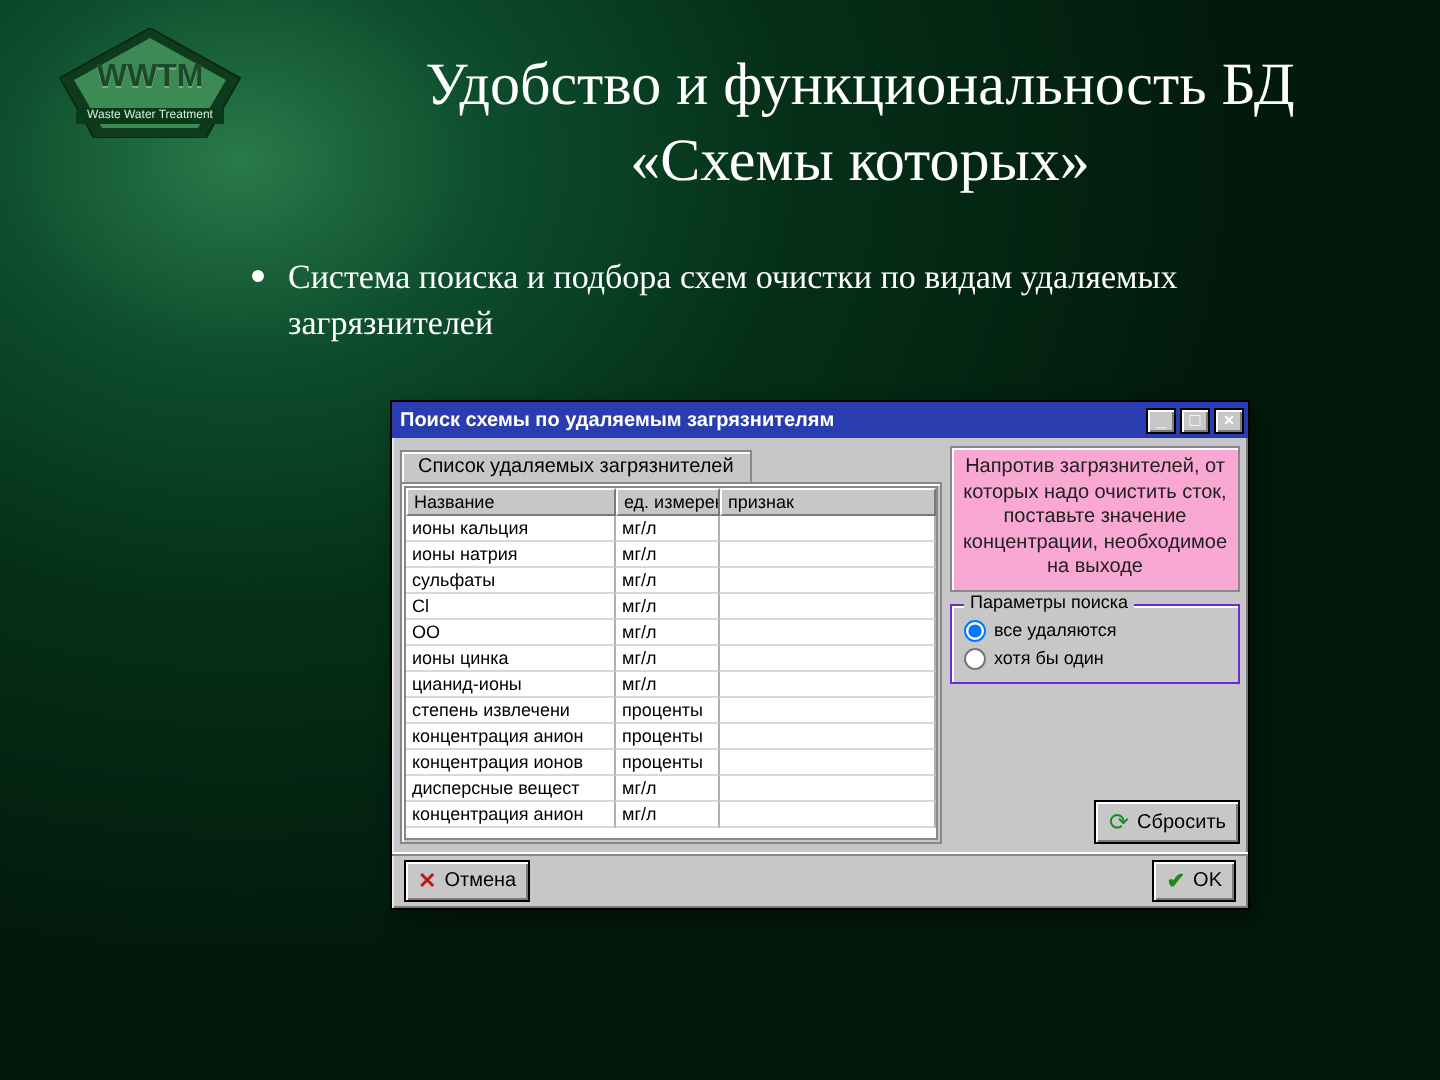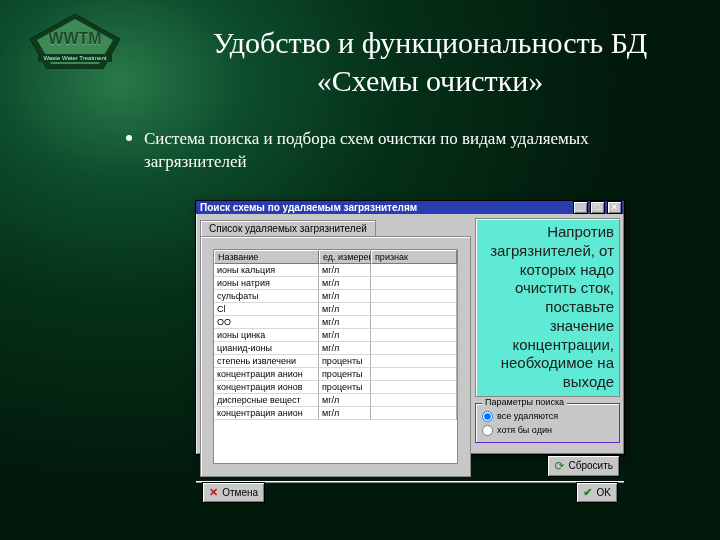--- a/index.html
+++ b/index.html
@@ -72,45 +72,45 @@
   .left-pane { flex: 1; display: flex; flex-direction: column; }
   .tabstrip { height: 18px; display: flex; align-items: flex-end; }
   .tab {
     background: #c7c7c7; border: 1px solid #888; border-bottom: none;
     padding: 2px 8px; font-size: 10px;
     box-shadow: inset 1px 1px 0 #fff;
   }
   .tabcontent {
     border: 1px solid #888; background: #c7c7c7;
     box-shadow: inset 1px 1px 0 #fff;
-    flex: 1; padding: 12px;
+    flex: 1; padding: 1px;
   }
   .grid {
     width: 100%; height: 100%; background: #fff;
     border: 1px solid #888; overflow: hidden;
     display: flex; flex-direction: column;
     font-size: 9px;
   }
   .grid-header, .grid-row { display: flex; }
   .grid-header { background: #c7c7c7; }
   .gh, .gc {
     padding: 1px 3px; border-right: 1px solid #b0b0b0;
     border-bottom: 1px solid #d8d8d8;
     white-space: nowrap; overflow: hidden;
   }
   .gh { border: 1px solid; border-color: #fff #7a7a7a #7a7a7a #fff; background:#c7c7c7; }
   .col1 { width: 105px; }
   .col2 { width: 52px; }
   .col3 { flex: 1; }
   .right-pane { width: 145px; display: flex; flex-direction: column; gap: 6px; }
   .hint {
-    background: #5eead4; border: 1px solid #888;
+    background: #f9a8d4; border: 1px solid #888;
     box-shadow: inset 1px 1px 0 #fff;
-    padding: 4px 5px; font-size: 15px; line-height: 1.25;
-    text-align: right; color: #202020;
+    padding: 4px 5px; font-size: 10px; line-height: 1.25;
+    text-align: center; color: #202020;
   }
   .group {
     border: 1px solid #6d28d9; box-shadow: inset 1px 1px 0 #fff;
     padding: 4px 6px 6px 6px; position: relative;
   }
   .group-title {
     position: absolute; top: -7px; left: 6px;
     background: #c7c7c7; padding: 0 3px; font-size: 9px;
   }
   .radio { display: flex; align-items: center; gap: 4px; font-size: 9px; margin-top: 3px; }
@@ -136,21 +136,21 @@
 
 <div class="logo">
   <svg viewBox="0 0 100 55">
     <polygon points="50,0 95,25 78,55 22,55 5,25" fill="#0e3a1e" stroke="#0a2a14"></polygon>
     <polygon points="50,5 88,26 74,50 26,50 12,26" fill="#3d8a55"></polygon>
   </svg>
   <span class="logo-text">WWTM</span>
   <span class="logo-sub">Waste Water Treatment</span>
 </div>
 
-<h1 class="title">Удобство и функциональность БД «Схемы очистки»</h1>
+<h1 class="title">Удобство и функциональность БД «Схемы которых»</h1>
 
 <div class="bullet">Система поиска и подбора схем очистки по видам удаляемых загрязнителей</div>
 
 <div class="win">
   <div class="titlebar">
     <span>Поиск схемы по удаляемым загрязнителям</span>
     <span class="spacer"></span>
     <span class="tbtn">_</span>
     <span class="tbtn">□</span>
     <span class="tbtn">×</span>

